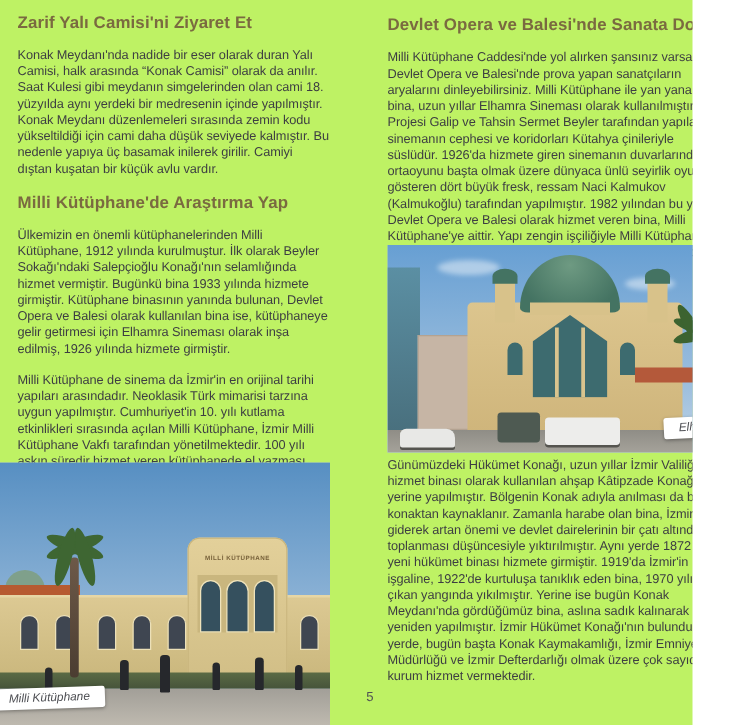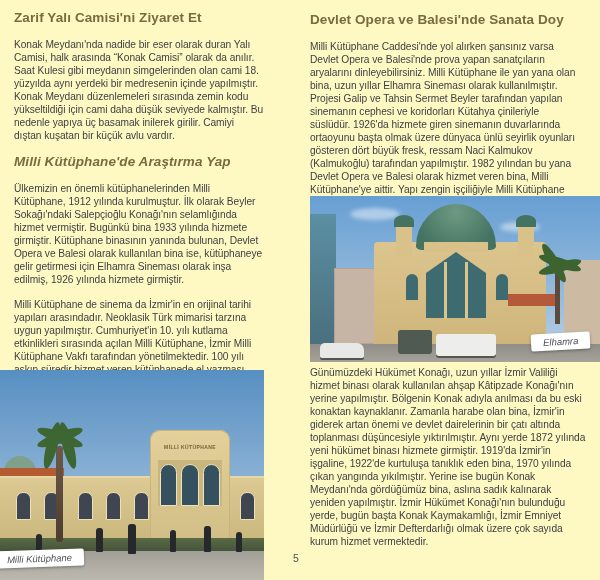--- a/index.html
+++ b/index.html
@@ -1,28 +1,28 @@
 <!DOCTYPE html>
 <html><head>
 <meta charset="utf-8">
 <style>
   html,body{margin:0;padding:0;background:#ffffff;}
   .page{
-    position:relative;width:600px;height:580px;background:#fef9c3;overflow:hidden;
+    position:relative;width:554px;height:580px;background:#bef264;overflow:hidden;
     font-family:"Liberation Sans","DejaVu Sans",sans-serif;
   }
   .col{position:absolute;}
   .col-left{left:14px;top:10px;width:250px;}
   .col-right-top{left:310px;top:12px;width:272px;}
   .col-right-bottom{left:310px;top:366px;width:278px;}
   h2.sec{
     font-size:13.5px;line-height:16px;font-weight:bold;color:#7a6a40;
     margin:0 0 12px 0;letter-spacing:.1px;white-space:nowrap;
   }
-  .col-left h2.sec2{font-style:italic;}
+  .col-left h2.sec2{}
   p.body{
     font-size:10.2px;line-height:13px;color:#3d3e42;margin:0 0 12px 0;
     letter-spacing:-0.05px;
   }
   .page-number{
     position:absolute;left:286px;top:552px;width:20px;text-align:center;
     font-size:10.5px;color:#4f5054;
   }
   
   .photo{position:absolute;overflow:hidden;background:#9db8cf;}

